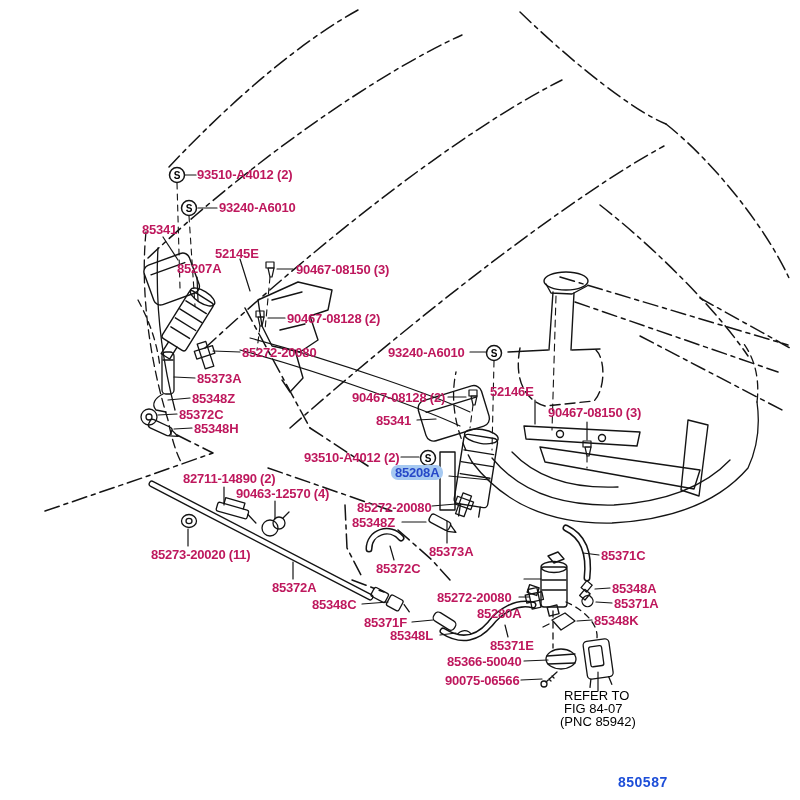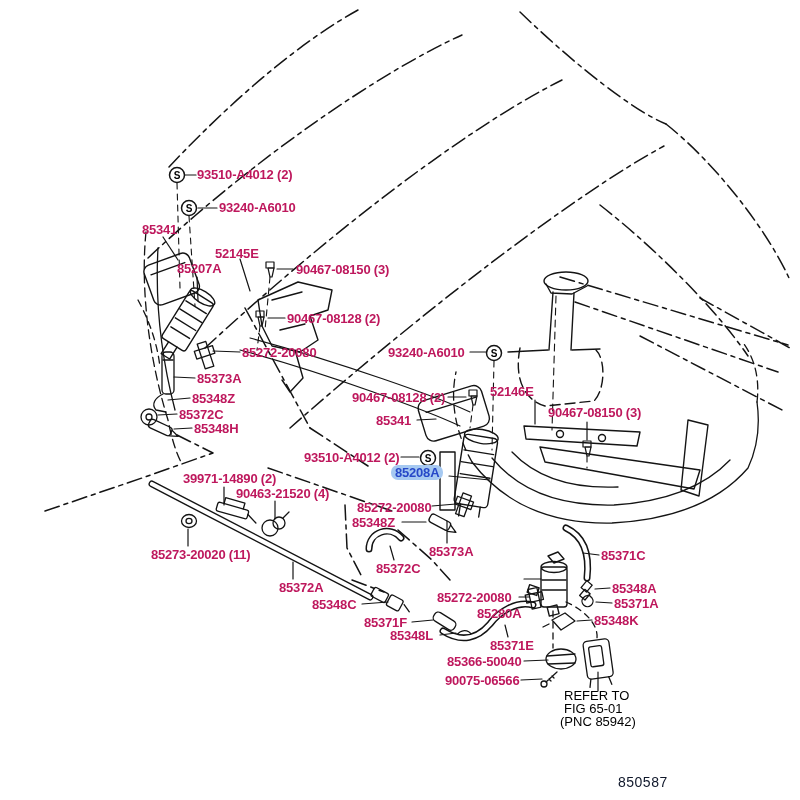--- a/index.html
+++ b/index.html
@@ -6,21 +6,21 @@
   #stage{position:relative;width:800px;height:800px;background:#fff;overflow:hidden;
          font-family:"Liberation Sans",sans-serif;}
   svg{position:absolute;left:0;top:0;}
   .lineart{stroke:#141414;fill:none;stroke-linecap:round;stroke-linejoin:round;}
   #labels{position:absolute;left:0;top:0;width:800px;height:800px;}
   .plbl{position:absolute;font-weight:700;font-size:13px;line-height:15px;
         letter-spacing:-0.2px;color:#be185d;white-space:nowrap;cursor:default;}
   .plbl.hl{background:#A6C9F1;color:#2648C8;padding:0 4px;border-radius:7px;}
   .refer{position:absolute;font-weight:400;font-size:13px;line-height:13px;color:#000;
          white-space:nowrap;}
-  .figno{position:absolute;font-weight:400;font-size:14px;color:#0f172a;letter-spacing:0.5px;}
+  .figno{position:absolute;font-weight:700;font-size:14px;color:#1d4ed8;letter-spacing:0.5px;}
   .smark{font:700 10px "Liberation Sans",sans-serif;}
 </style>
 </head>
 <body>
 
 <div id="stage">
 
 <svg width="800" height="800" viewBox="0 0 800 800">
 
   <g class="lineart" stroke-width="1.5" stroke-dasharray="15 5 4 5">
@@ -360,41 +360,41 @@
       <div class="plbl" style="left: 192px; top: 391px;">85348Z</div>
       <div class="plbl" style="left: 179px; top: 407px;">85372C</div>
       <div class="plbl" style="left: 194px; top: 421px;">85348H</div>
       <div class="plbl" style="left: 388px; top: 345px;">93240-A6010</div>
       <div class="plbl" style="left: 490px; top: 384px;">52146E</div>
       <div class="plbl" style="left: 352px; top: 390px;">90467-08128 (2)</div>
       <div class="plbl" style="left: 548px; top: 405px;">90467-08150 (3)</div>
       <div class="plbl" style="left: 376px; top: 413px;">85341</div>
       <div class="plbl" style="left: 304px; top: 450px;">93510-A4012 (2)</div>
       <div class="plbl hl" style="left: 391px; top: 465px;">85208A</div>
-      <div class="plbl" style="left: 183px; top: 471px;">39971-14890 (2)</div>
-      <div class="plbl" style="left: 236px; top: 486px;">90463-21520 (4)</div>
+      <div class="plbl" style="left: 183px; top: 471px;">82711-14890 (2)</div>
+      <div class="plbl" style="left: 236px; top: 486px;">90463-12570 (4)</div>
       <div class="plbl" style="left: 357px; top: 500px;">85272-20080</div>
       <div class="plbl" style="left: 352px; top: 515px;">85348Z</div>
       <div class="plbl" style="left: 429px; top: 544px;">85373A</div>
       <div class="plbl" style="left: 151px; top: 547px;">85273-20020 (11)</div>
       <div class="plbl" style="left: 601px; top: 548px;">85371C</div>
       <div class="plbl" style="left: 376px; top: 561px;">85372C</div>
       <div class="plbl" style="left: 477px; top: 571px; margin-top: 35px;">85280A</div>
-      <div class="plbl" style="left: 272px; top: 580px; margin-left: 7px;">85372A</div>
+      <div class="plbl" style="left: 272px; top: 580px;">85372A</div>
       <div class="plbl" style="left: 612px; top: 581px;">85348A</div>
       <div class="plbl" style="left: 437px; top: 590px;">85272-20080</div>
       <div class="plbl" style="left: 614px; top: 596px;">85371A</div>
       <div class="plbl" style="left: 312px; top: 597px;">85348C</div>
       <div class="plbl" style="left: 594px; top: 613px;">85348K</div>
       <div class="plbl" style="left: 364px; top: 615px;">85371F</div>
       <div class="plbl" style="left: 390px; top: 628px;">85348L</div>
       <div class="plbl" style="left: 490px; top: 638px;">85371E</div>
       <div class="plbl" style="left: 447px; top: 654px; text-align: right;">85366-50040</div>
       <div class="plbl" style="left: 445px; top: 673px;">90075-06566</div>
     </div>
 
 <div class="refer" style="left:564px;top:689px">REFER TO</div>
-<div class="refer" style="left:564px;top:702px">FIG 65-01</div>
+<div class="refer" style="left:564px;top:702px">FIG 84-07</div>
 <div class="refer" style="left:560px;top:715px">(PNC 85942)</div>
 
 <div class="figno" style="left:618px;top:774px">850587</div>
 
 </div>
 
 </body></html>

